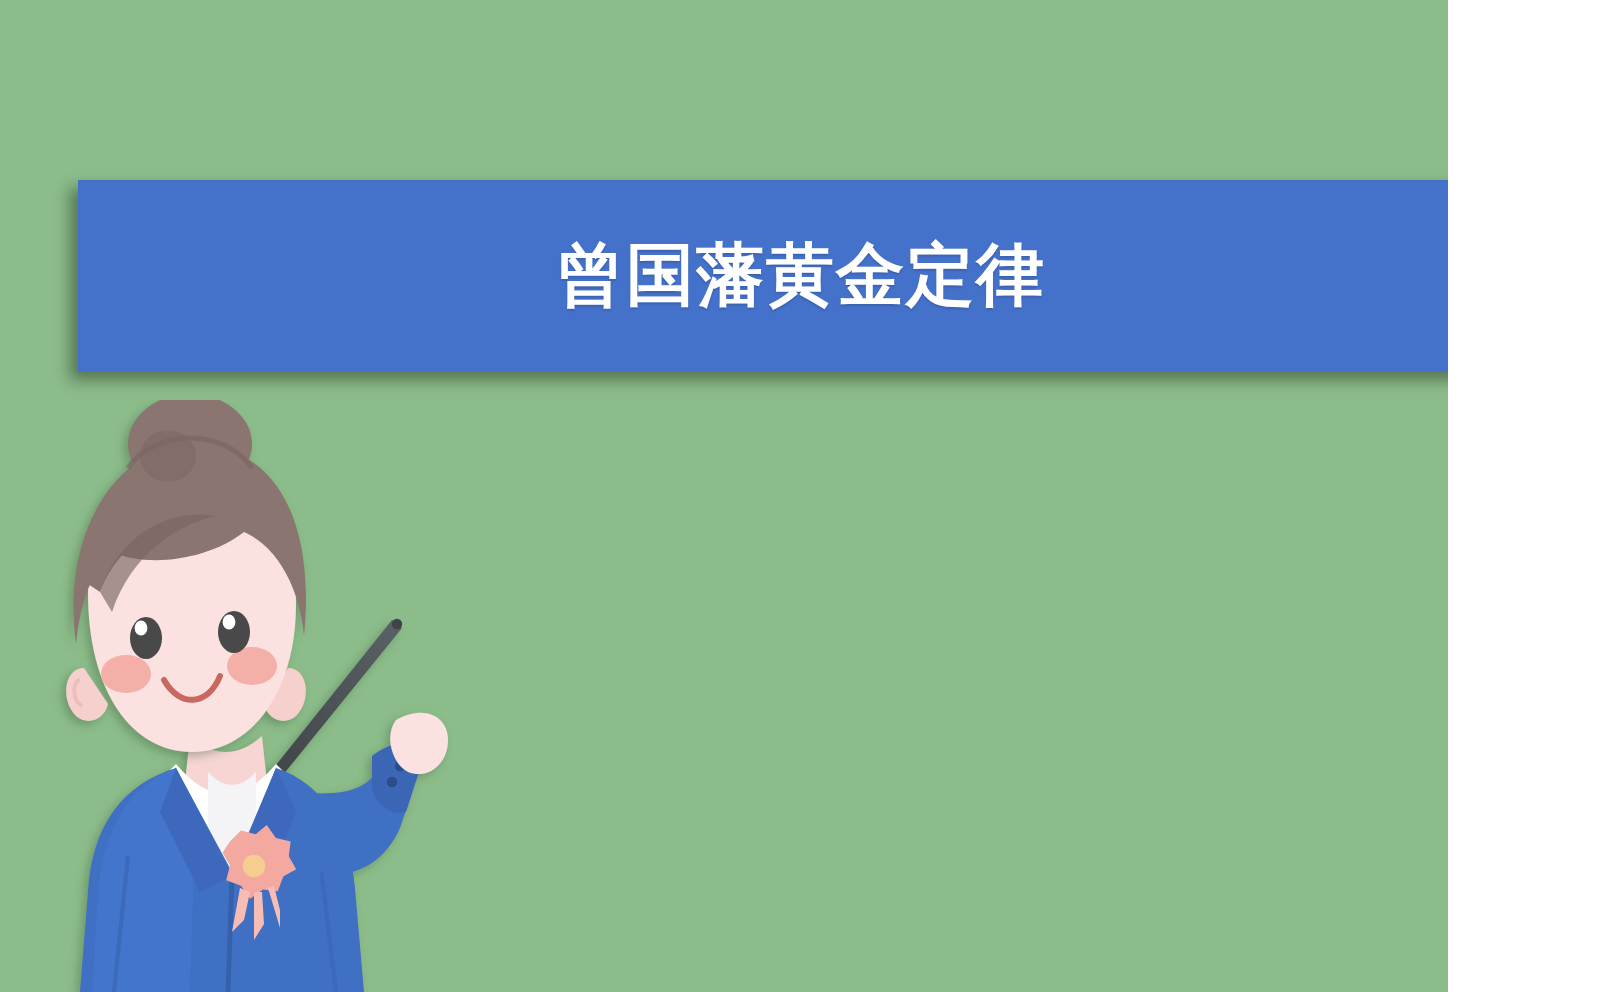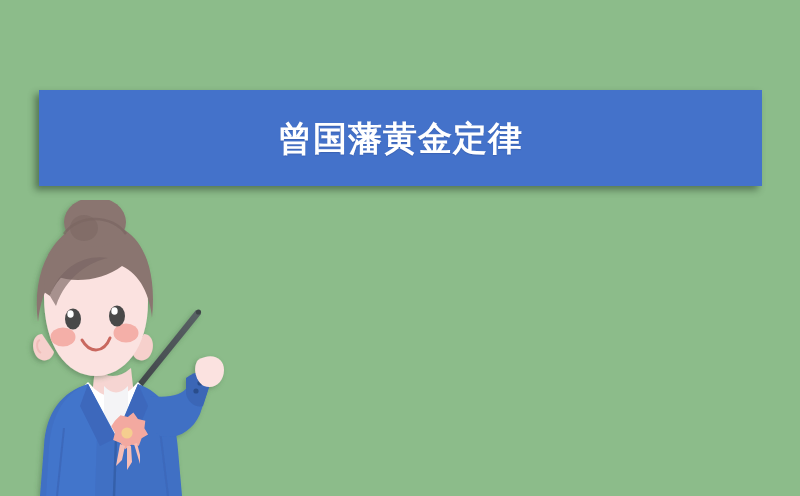--- a/index.html
+++ b/index.html
@@ -8,21 +8,21 @@
     padding: 0;
   }
   body {
     width: 800px;
     height: 496px;
     overflow: hidden;
     font-family: "DejaVu Sans", "Liberation Sans", sans-serif;
   }
   #stage {
     position: relative;
-    width: 800px;
+    width: 724px;
     height: 496px;
     background: #8CBC8A;
     overflow: hidden;
   }
 
   
   #title-banner {
     position: absolute;
     left: 39px;
     top: 90px;

